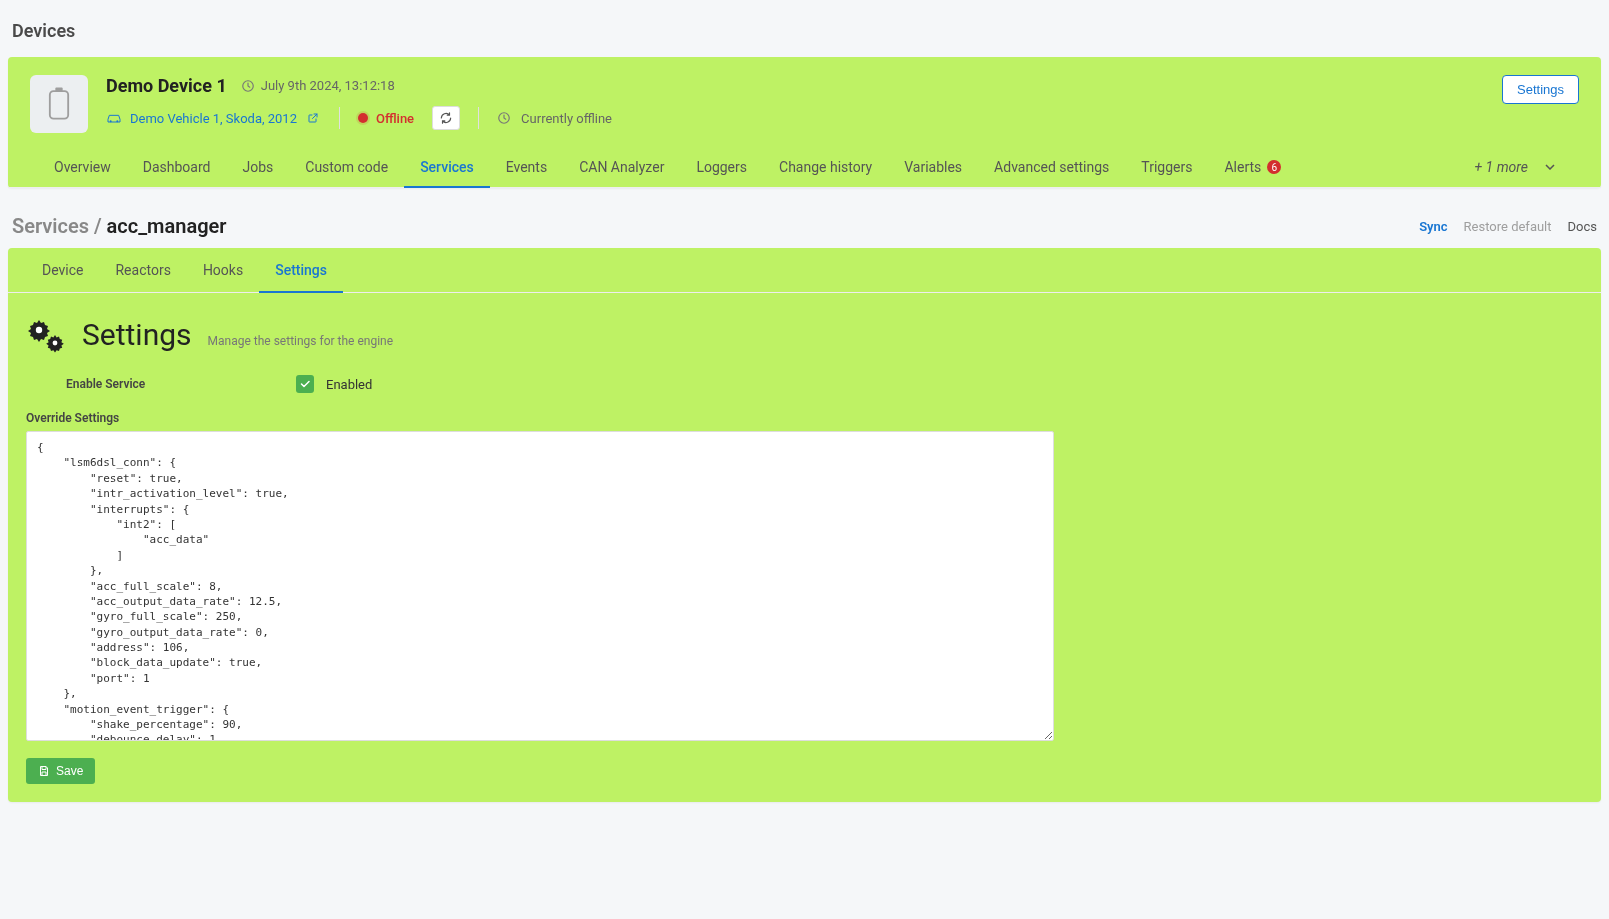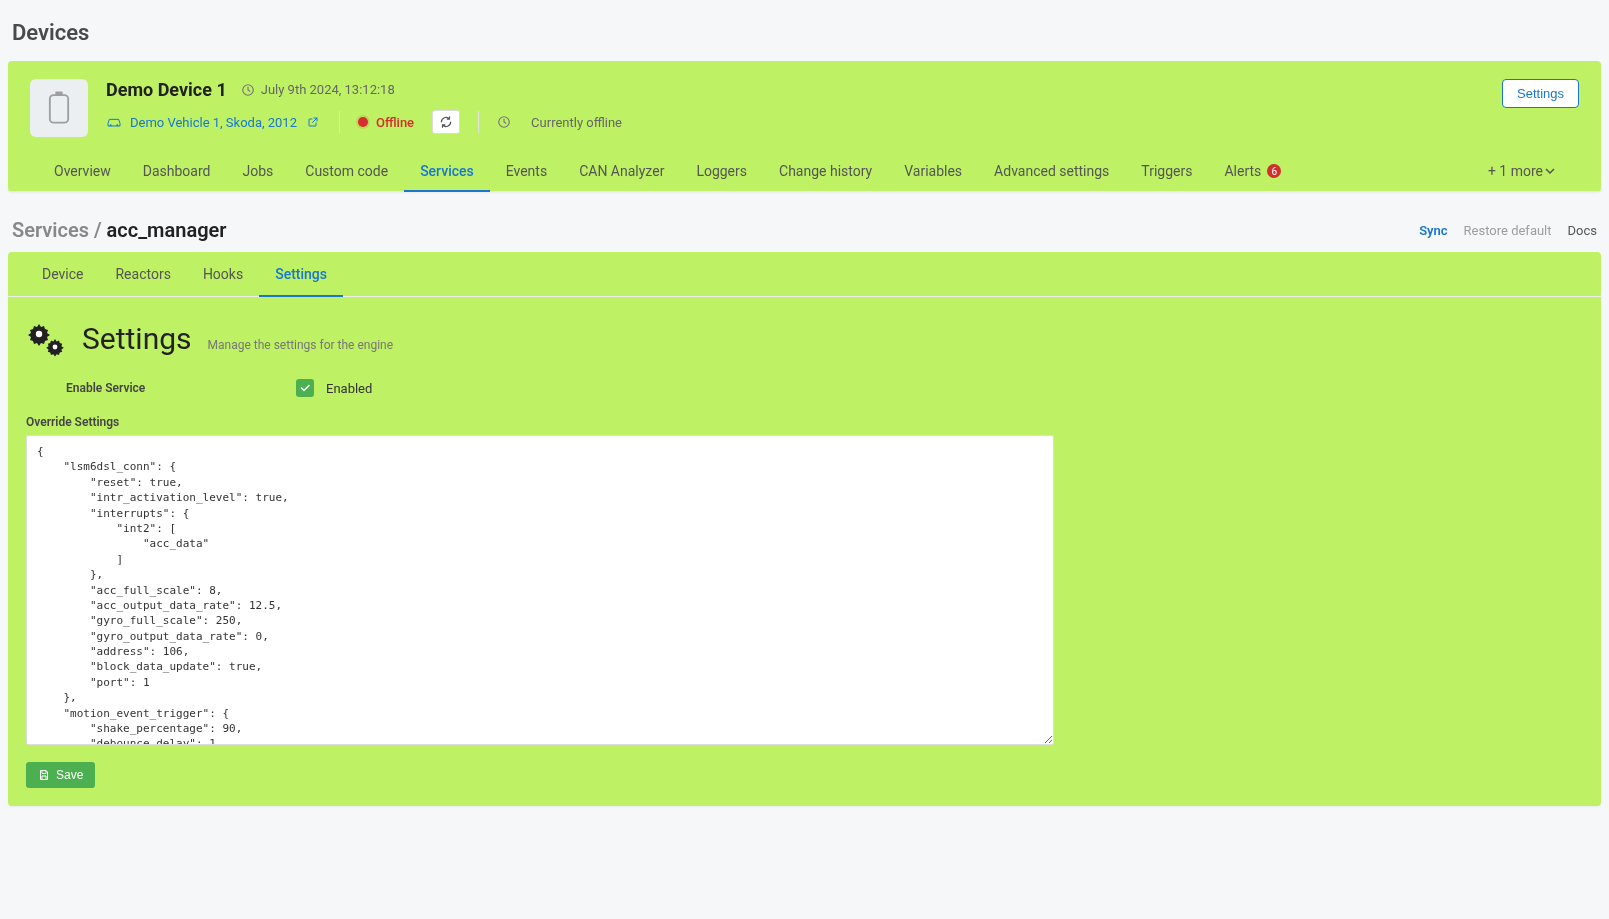--- a/index.html
+++ b/index.html
@@ -1,47 +1,47 @@
 <!DOCTYPE html>
 <html><head>
 <meta charset="utf-8">
 <style>
   * { box-sizing: border-box; margin: 0; padding: 0; }
   body { font-family: -apple-system, BlinkMacSystemFont, "Segoe UI", Roboto, "Helvetica Neue", Arial, sans-serif; background: #f5f7f9; color: #333; font-size: 14px; }
   .page { padding: 8px; }
-  .page-title { font-size: 22px; font-weight: 600; color: #4a4a4a; margin: 12px 0 16px 0; padding-left: 4px; }
+  .page-title { font-size: 18px; font-weight: 600; color: #4a4a4a; margin: 12px 0 16px 0; padding-left: 4px; }
 
   .card { background: #bef264; border-radius: 4px; box-shadow: 0 1px 2px rgba(0,0,0,0.05); margin-bottom: 20px; }
 
   
   .device-header { padding: 18px 22px 0 22px; display: flex; align-items: flex-start; gap: 18px; position: relative; }
   .device-icon-box { width: 58px; height: 58px; background: #eceff1; border-radius: 6px; display: flex; align-items: center; justify-content: center; flex-shrink: 0; }
   .device-icon-box svg { width: 22px; height: 34px; }
   .device-meta { flex: 1; }
   .device-name-row { display: flex; align-items: center; gap: 14px; margin-bottom: 10px; }
   .device-name { font-size: 18px; font-weight: 700; color: #222; }
   .device-timestamp { color: #666; font-size: 13px; display: flex; align-items: center; gap: 6px; }
   .device-info-row { display: flex; align-items: center; gap: 18px; font-size: 13px; }
   .vehicle-link { color: #1976d2; display: flex; align-items: center; gap: 8px; text-decoration: none; }
   .vehicle-link svg { width: 16px; height: 12px; }
   .external-icon { color: #1976d2; }
   .divider-v { width: 1px; height: 22px; background: #e0e0e0; }
   .status-offline { display: flex; align-items: center; gap: 8px; color: #d32f2f; font-weight: 500; }
   .status-dot { width: 10px; height: 10px; border-radius: 50%; background: #d32f2f; box-shadow: 0 0 0 2px rgba(211,47,47,0.15); }
   .refresh-btn { width: 28px; height: 24px; border: 1px solid #ddd; border-radius: 3px; background: #fff; display: flex; align-items: center; justify-content: center; cursor: pointer; }
-  .currently-offline { color: #666; display: flex; align-items: center; gap: 20px; }
+  .currently-offline { color: #666; display: flex; align-items: center; gap: 10px; }
   .settings-btn-outline { position: absolute; right: 22px; top: 18px; border: 1px solid #1976d2; color: #1976d2; background: #fff; padding: 6px 14px; border-radius: 4px; font-size: 13px; cursor: pointer; }
 
   
   .tabs-row { display: flex; align-items: center; gap: 0; padding: 0 30px; border-top: none; margin-top: 14px; border-bottom: 1px solid #eee; flex-wrap: wrap; justify-content: space-between; }
   .tab { padding: 12px 16px; color: #555; cursor: pointer; font-size: 14px; position: relative; display: flex; align-items: center; gap: 4px; }
   .tab.active { color: #1976d2; font-weight: 500; }
   .tab.active::after { content: ''; position: absolute; left: 0; right: 0; bottom: -1px; height: 2px; background: #1976d2; }
   .badge { background: #d32f2f; color: #fff; font-size: 10px; border-radius: 50%; width: 14px; height: 14px; display: inline-flex; align-items: center; justify-content: center; margin-left: 2px; vertical-align: super; }
-  .more-tabs { padding: 12px 16px; color: #555; cursor: pointer; display: flex; align-items: center; gap: 2px; margin-left: auto;}
+  .more-tabs { padding: 12px 16px; color: #555; cursor: pointer; display: flex; align-items: center; gap: 17px; margin-left: auto; font-style: italic;}
 
   
   .breadcrumb-row { display: flex; align-items: center; justify-content: space-between; padding: 6px 4px 10px 4px; }
   .breadcrumb { font-size: 20px; font-weight: 600; color: #222; }
   .breadcrumb .muted { color: #888; font-weight: 600; }
   .breadcrumb-actions { display: flex; align-items: center; gap: 16px; font-size: 13px; }
   .link-primary { color: #1976d2; font-weight: 600; cursor: pointer; }
   .link-muted { color: #9e9e9e; cursor: default; }
   .link-docs { color: #555; cursor: pointer; }
 

